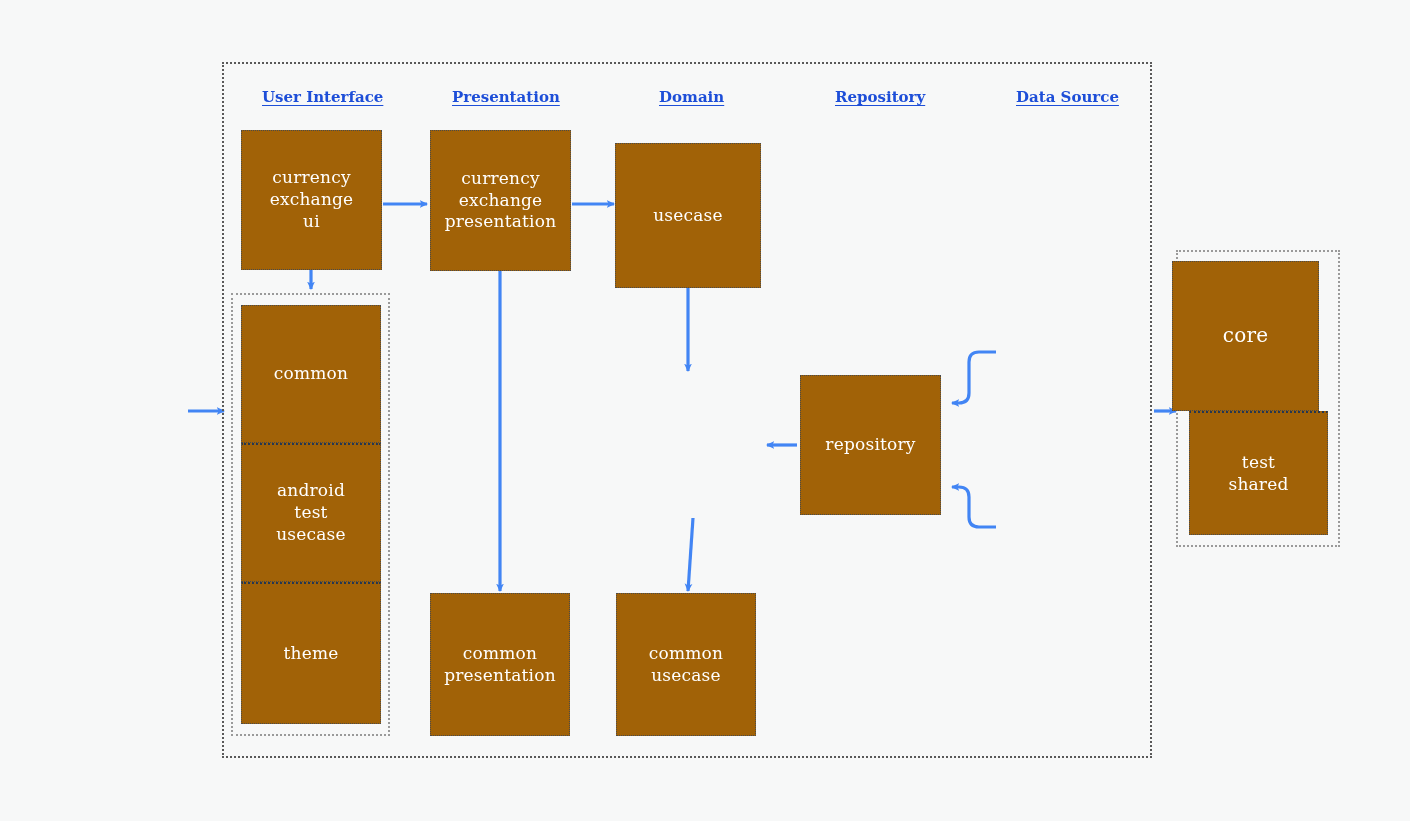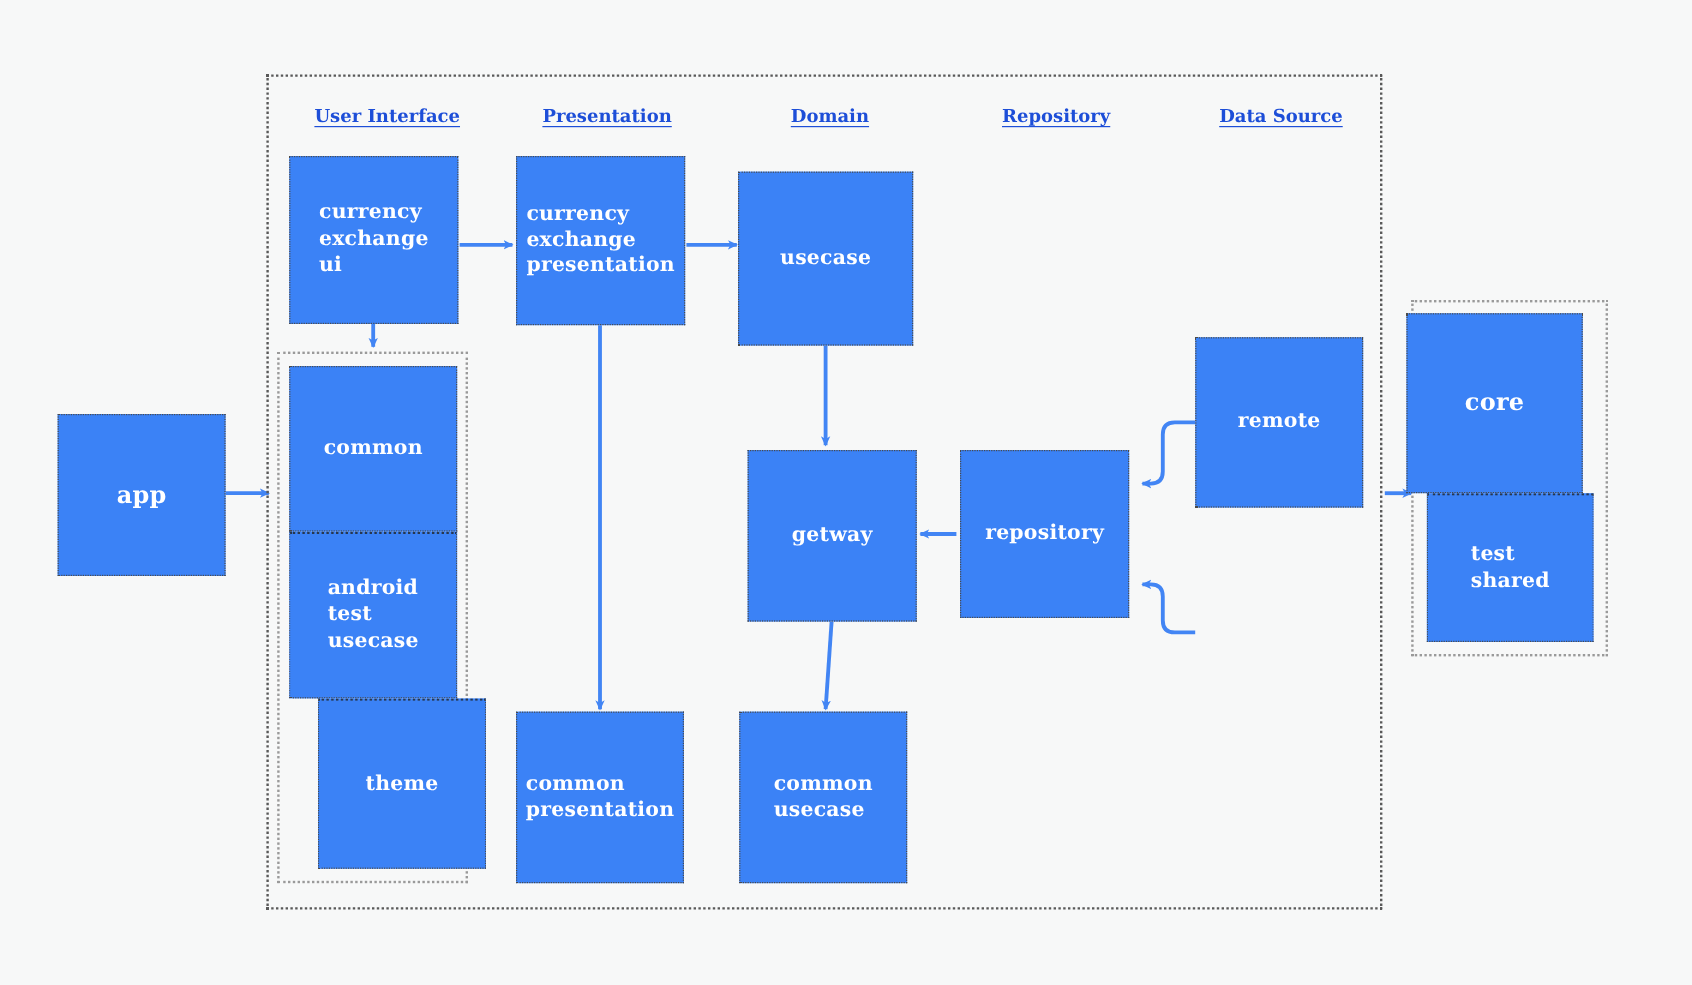--- a/index.html
+++ b/index.html
@@ -16,29 +16,30 @@
     position:absolute;
     border:2px dotted #595959;
     background:transparent;
     box-sizing:border-box;
   }
   .group-dotted.light{ border-color:#9a9a9a; }
 
   
   .node{
     position:absolute;
-    background:#3b82f6;
+    background:#a16207;
     border:1px dotted #4a4a4a;
     box-sizing:border-box;
     display:flex;
     align-items:center;
     justify-content:center;
+    text-align:center;
     color:#ffffff;
     font-family:"DejaVu Serif", serif;
-    font-weight:700;
+    font-weight:400;
     line-height:1.28;
     letter-spacing:.2px;
     white-space:pre-line;
     user-select:none;
   }
   .node.fs18{ font-size:17px; }
   .node.fs20{ font-size:20px; }
 
   
   .node.stack-mid{ border-top:2px dotted #26374f; }
@@ -97,47 +98,44 @@
   </svg>
 
   <div class="group-dotted" style="left:222px;top:62px;width:930px;height:696px;"></div>
 
   <div class="col-head" style="left:262px;top:88px;">User Interface</div>
   <div class="col-head" style="left:452px;top:88px;">Presentation</div>
   <div class="col-head" style="left:659px;top:88px;">Domain</div>
   <div class="col-head" style="left:835px;top:88px;">Repository</div>
   <div class="col-head" style="left:1016px;top:88px;">Data Source</div>
 
-  <div class="node fs20" style="left:48px;top:345px;width:140px;height:135px;">app</div>
 
   <div class="node fs18" style="left:241px;top:130px;width:141px;height:140px;">currency
 exchange
 ui</div>
 
   <div class="group-dotted light" style="left:231px;top:293px;width:159px;height:443px;"></div>
 
   <div class="node fs18" style="left:241px;top:305px;width:140px;height:138px;">common</div>
   <div class="node fs18 stack-mid" style="left:241px;top:443px;width:140px;height:139px;">android
 test
 usecase</div>
-  <div class="node fs18 stack-mid" style="left:241px;top:582px;width:140px;height:142px;margin-left:24px;">theme</div>
+  <div class="node fs18 stack-mid" style="left:241px;top:582px;width:140px;height:142px;">theme</div>
 
   <div class="node fs18" style="left:430px;top:130px;width:141px;height:141px;">currency
 exchange
 presentation</div>
   <div class="node fs18" style="left:430px;top:593px;width:140px;height:143px;">common
 presentation</div>
 
   <div class="node fs18" style="left:615px;top:143px;width:146px;height:145px;">usecase</div>
-  <div class="node fs18" style="left:623px;top:375px;width:141px;height:143px;">getway</div>
   <div class="node fs18" style="left:616px;top:593px;width:140px;height:143px;">common
 usecase</div>
 
   <div class="node fs18" style="left:800px;top:375px;width:141px;height:140px;">repository</div>
 
-  <div class="node fs18" style="left:996px;top:281px;width:140px;height:142px;">remote</div>
 
   <div class="group-dotted light" style="left:1176px;top:250px;width:164px;height:297px;"></div>
   <div class="node fs20" style="left:1172px;top:261px;width:147px;height:150px;">core</div>
   <div class="node fs18 stack-mid" style="left:1189px;top:411px;width:139px;height:124px;">test
 shared</div>
 
 </div>
 
 </body></html>

